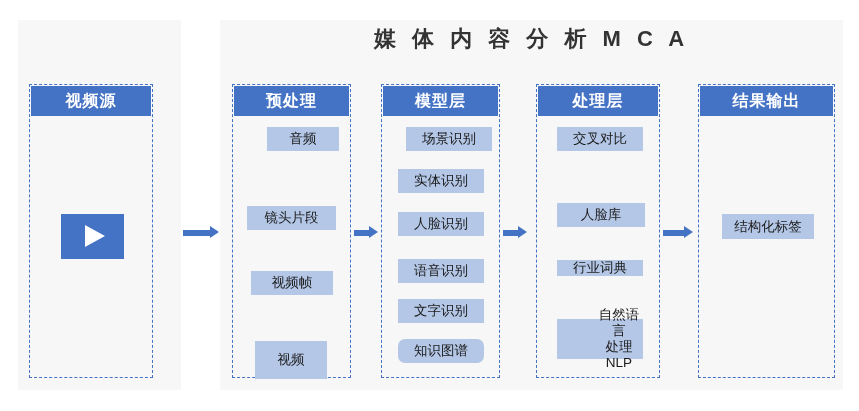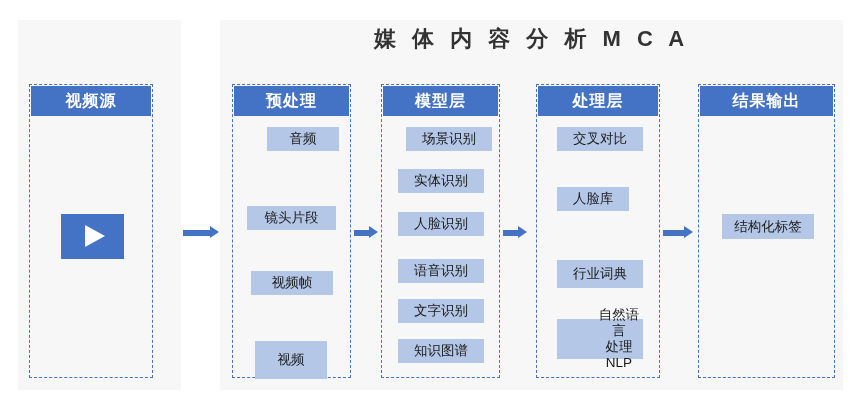--- a/index.html
+++ b/index.html
@@ -159,34 +159,34 @@
 </div>
 
 <div class="column" id="col-3" style="left:381px; width:119px;">
   <div class="col-header">模型层</div>
 
   <div class="node" style="left:16px; top:42px; width:86px; height:24px;margin-left:8px;">场景识别</div>
   <div class="node" style="left:16px; top:127px; width:86px; height:24px;">人脸识别</div>
   <div class="node" style="left:16px; top:84px; width:86px; height:24px;">实体识别</div>
   <div class="node" style="left:16px; top:174px; width:86px; height:24px;">语音识别</div>
   <div class="node" style="left:16px; top:214px; width:86px; height:24px;">文字识别</div>
-  <div class="node" style="left:16px; top:254px; width:86px; height:24px;">知识图谱</div>
+  <div class="node" style="left:16px; top:254px; width:86px; height:24px;border-radius:7px;">知识图谱</div>
 </div>
 
 <div class="arrow" style="left:503px; top:226px; width:24px;">
   <div class="shaft" style="width:15px;"></div>
   <div class="head" style="left:15px;"></div>
 </div>
 
 <div class="column" id="col-4" style="left:536px; width:124px;">
   <div class="col-header">处理层</div>
 
   <div class="node" style="left:20px; top:42px; width:86px; height:24px;">交叉对比</div>
-  <div class="node" style="left:20px; top:102px; width:72px; height:24px;">人脸库</div>
-  <div class="node" style="left:20px; top:175px; width:86px; height:28px;">行业词典</div>
+  <div class="node" style="left:20px; top:118px; width:88px; height:24px;">人脸库</div>
+  <div class="node" style="left:20px; top:175px; width:86px; height:16px;">行业词典</div>
   <div class="node" style="left:20px; top:234px; width:86px; height:40px;padding-left:38px;">自然语言
 处理NLP</div>
 </div>
 
 <div class="arrow" style="left:663px; top:226px; width:30px;">
   <div class="shaft" style="width:21px;"></div>
   <div class="head" style="left:21px;"></div>
 </div>
 
 <div class="column" id="col-5" style="left:698px; width:137px;">

